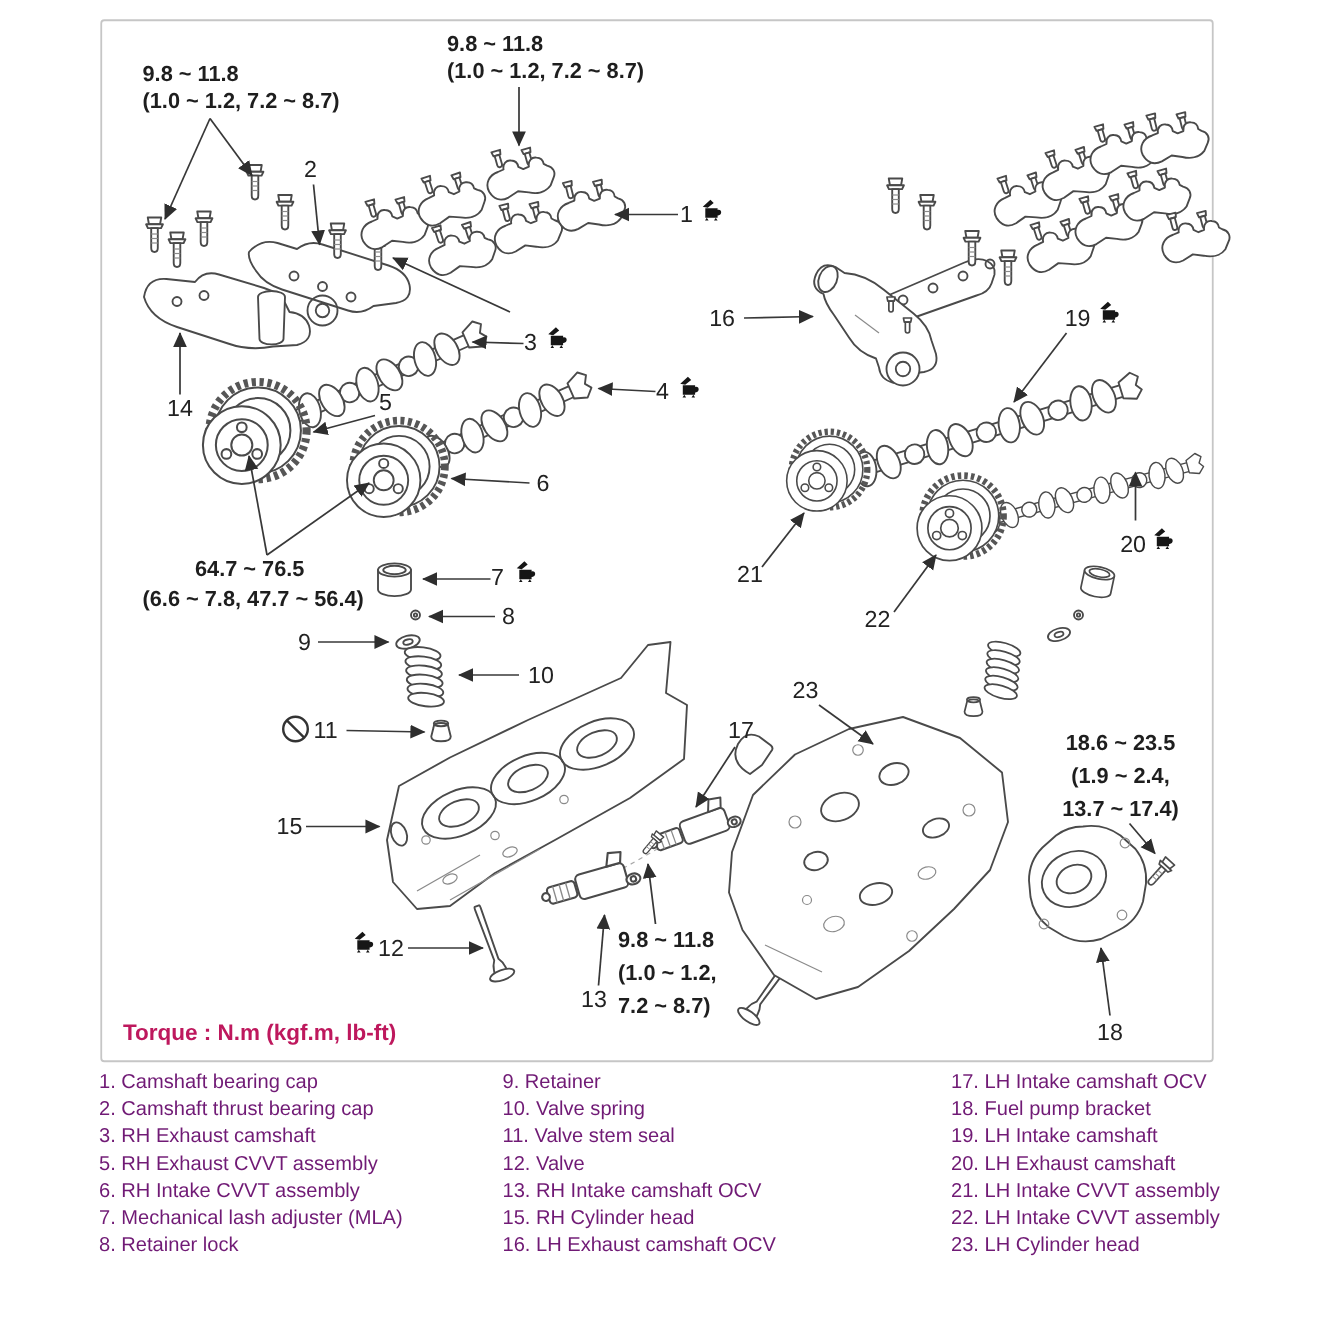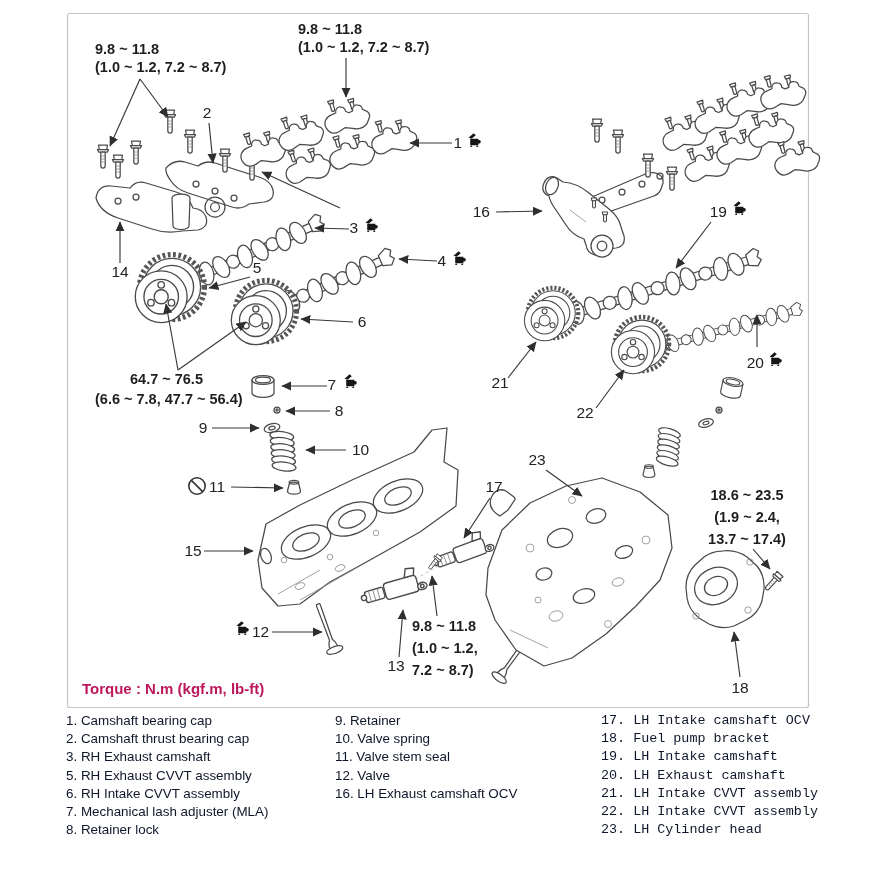--- a/index.html
+++ b/index.html
@@ -11,22 +11,22 @@
   .teeth{fill:none;stroke:#565656;stroke-width:5;stroke-dasharray:2.6 2.3;}
   .ld{stroke:#383838;stroke-width:1.15;fill:none;marker-end:url(#arr);}
   .thin{stroke:#8a8a8a;stroke-width:.8;fill:none;}
   .dash{stroke:#aaa;stroke-width:.8;stroke-dasharray:3 3;fill:none;}
   .num{font:400 15.5px "Liberation Sans",sans-serif;fill:#222;}
   .tq{font:700 14.5px "Liberation Sans",sans-serif;fill:#1e1e1e;}
   .glyph{fill:#161616;stroke:none;}
   .frame{fill:#fff;stroke:#c6c6c6;stroke-width:1.2;}
   .torque-note{position:absolute;left:82px;top:680px;font:700 15px "Liberation Sans",sans-serif;color:#be185d;}
   .legend-col{position:absolute;top:712px;margin:0;padding:0;list-style:none;
-              font:400 13.4px/18.2px "Liberation Sans",sans-serif;color:#0f172a;}
-  #col0{left:66px;} #col1{left:335px;} #col2{left:601px;font-family:Liberation Mono, monospace;}
+              font:400 13.4px/18.2px "Liberation Sans",sans-serif;color:#701a75;}
+  #col0{left:66px;} #col1{left:335px;} #col2{left:634px;}
 </style>
 </head>
 <body>
 
 <div class="stage">
 
 <svg width="880" height="880" viewBox="0 0 880 880">
   <defs>
     <marker id="arr" viewBox="0 0 10 10" refX="8.6" refY="5" markerWidth="9.5" markerHeight="9.5" orient="auto-start-reverse">
       <path d="M0,0.8 L9.2,5 L0,9.2 z" fill="#2e2e2e"></path>
@@ -425,20 +425,22 @@
       <li>5. RH Exhaust CVVT assembly</li>
       <li>6. RH Intake CVVT assembly</li>
       <li>7. Mechanical lash adjuster (MLA)</li>
       <li>8. Retainer lock</li>
     </ul>
 <ul id="col1" class="legend-col">
       <li>9. Retainer</li>
       <li>10. Valve spring</li>
       <li>11. Valve stem seal</li>
       <li>12. Valve</li>
+      <li>13. RH Intake camshaft OCV</li>
+      <li>15. RH Cylinder head</li>
       <li>16. LH Exhaust camshaft OCV</li>
     </ul>
 <ul id="col2" class="legend-col">
       <li>17. LH Intake camshaft OCV</li>
       <li>18. Fuel pump bracket</li>
       <li>19. LH Intake camshaft</li>
       <li>20. LH Exhaust camshaft</li>
       <li>21. LH Intake CVVT assembly</li>
       <li>22. LH Intake CVVT assembly</li>
       <li>23. LH Cylinder head</li>

